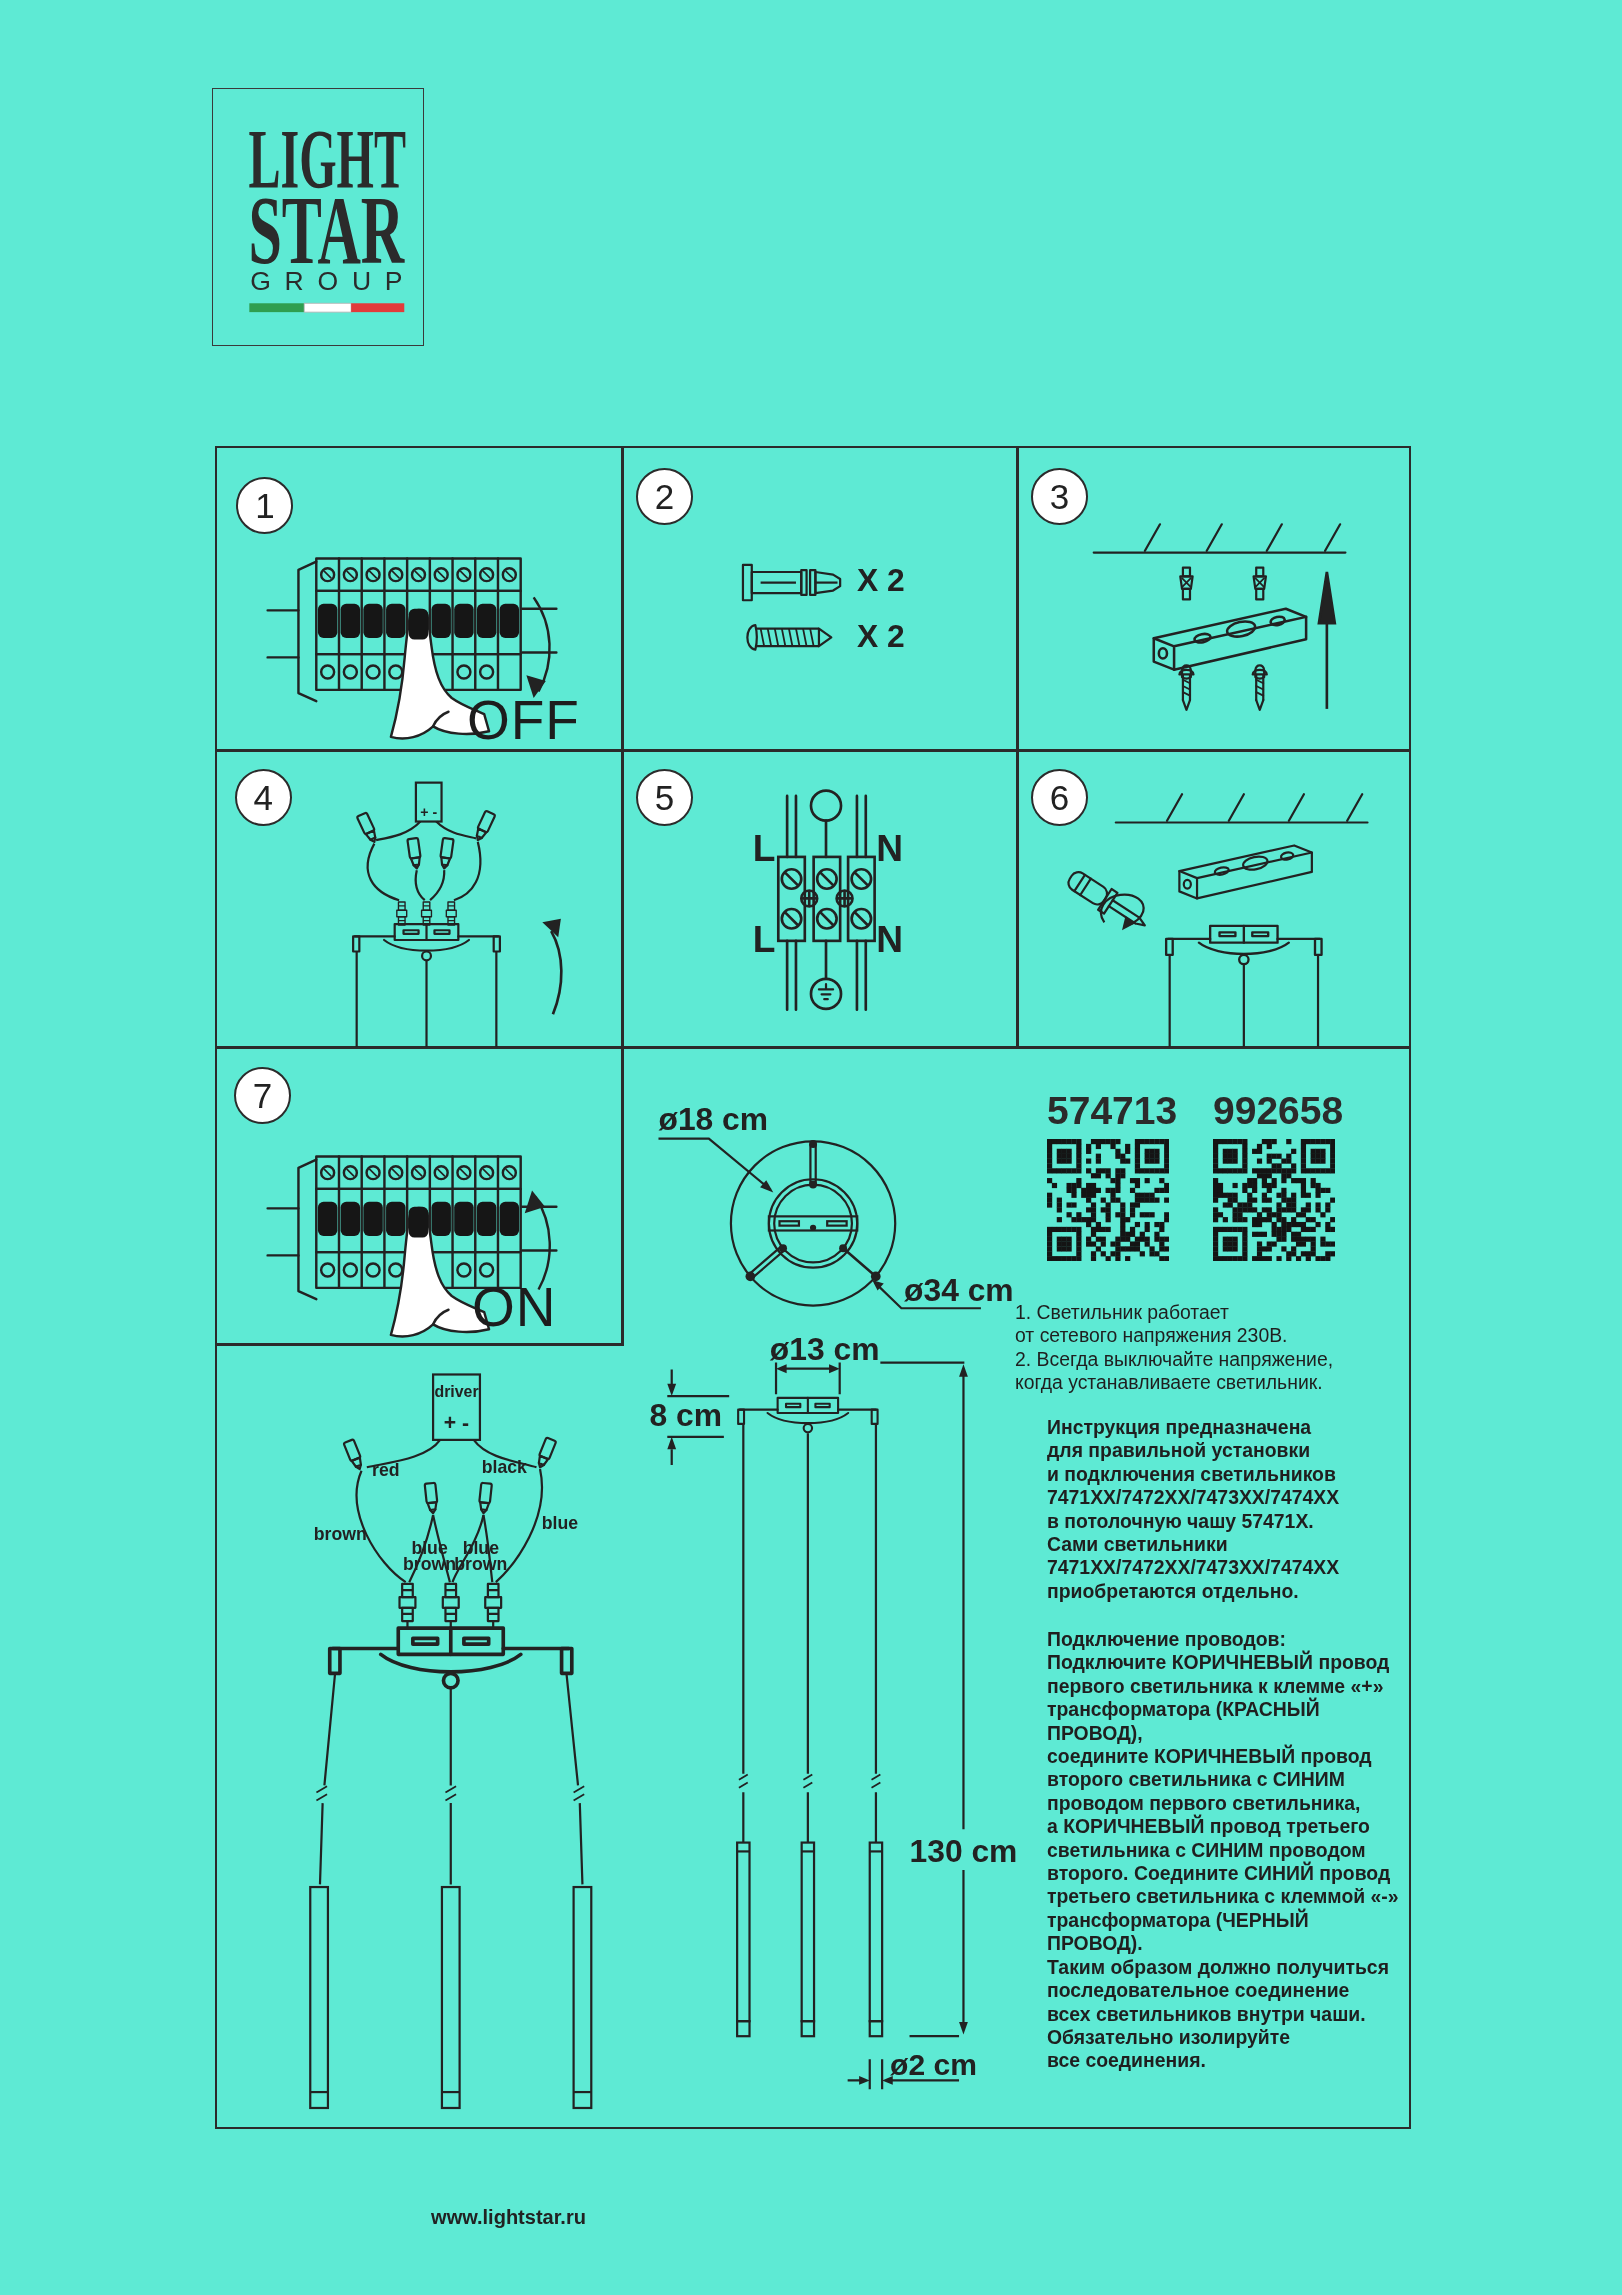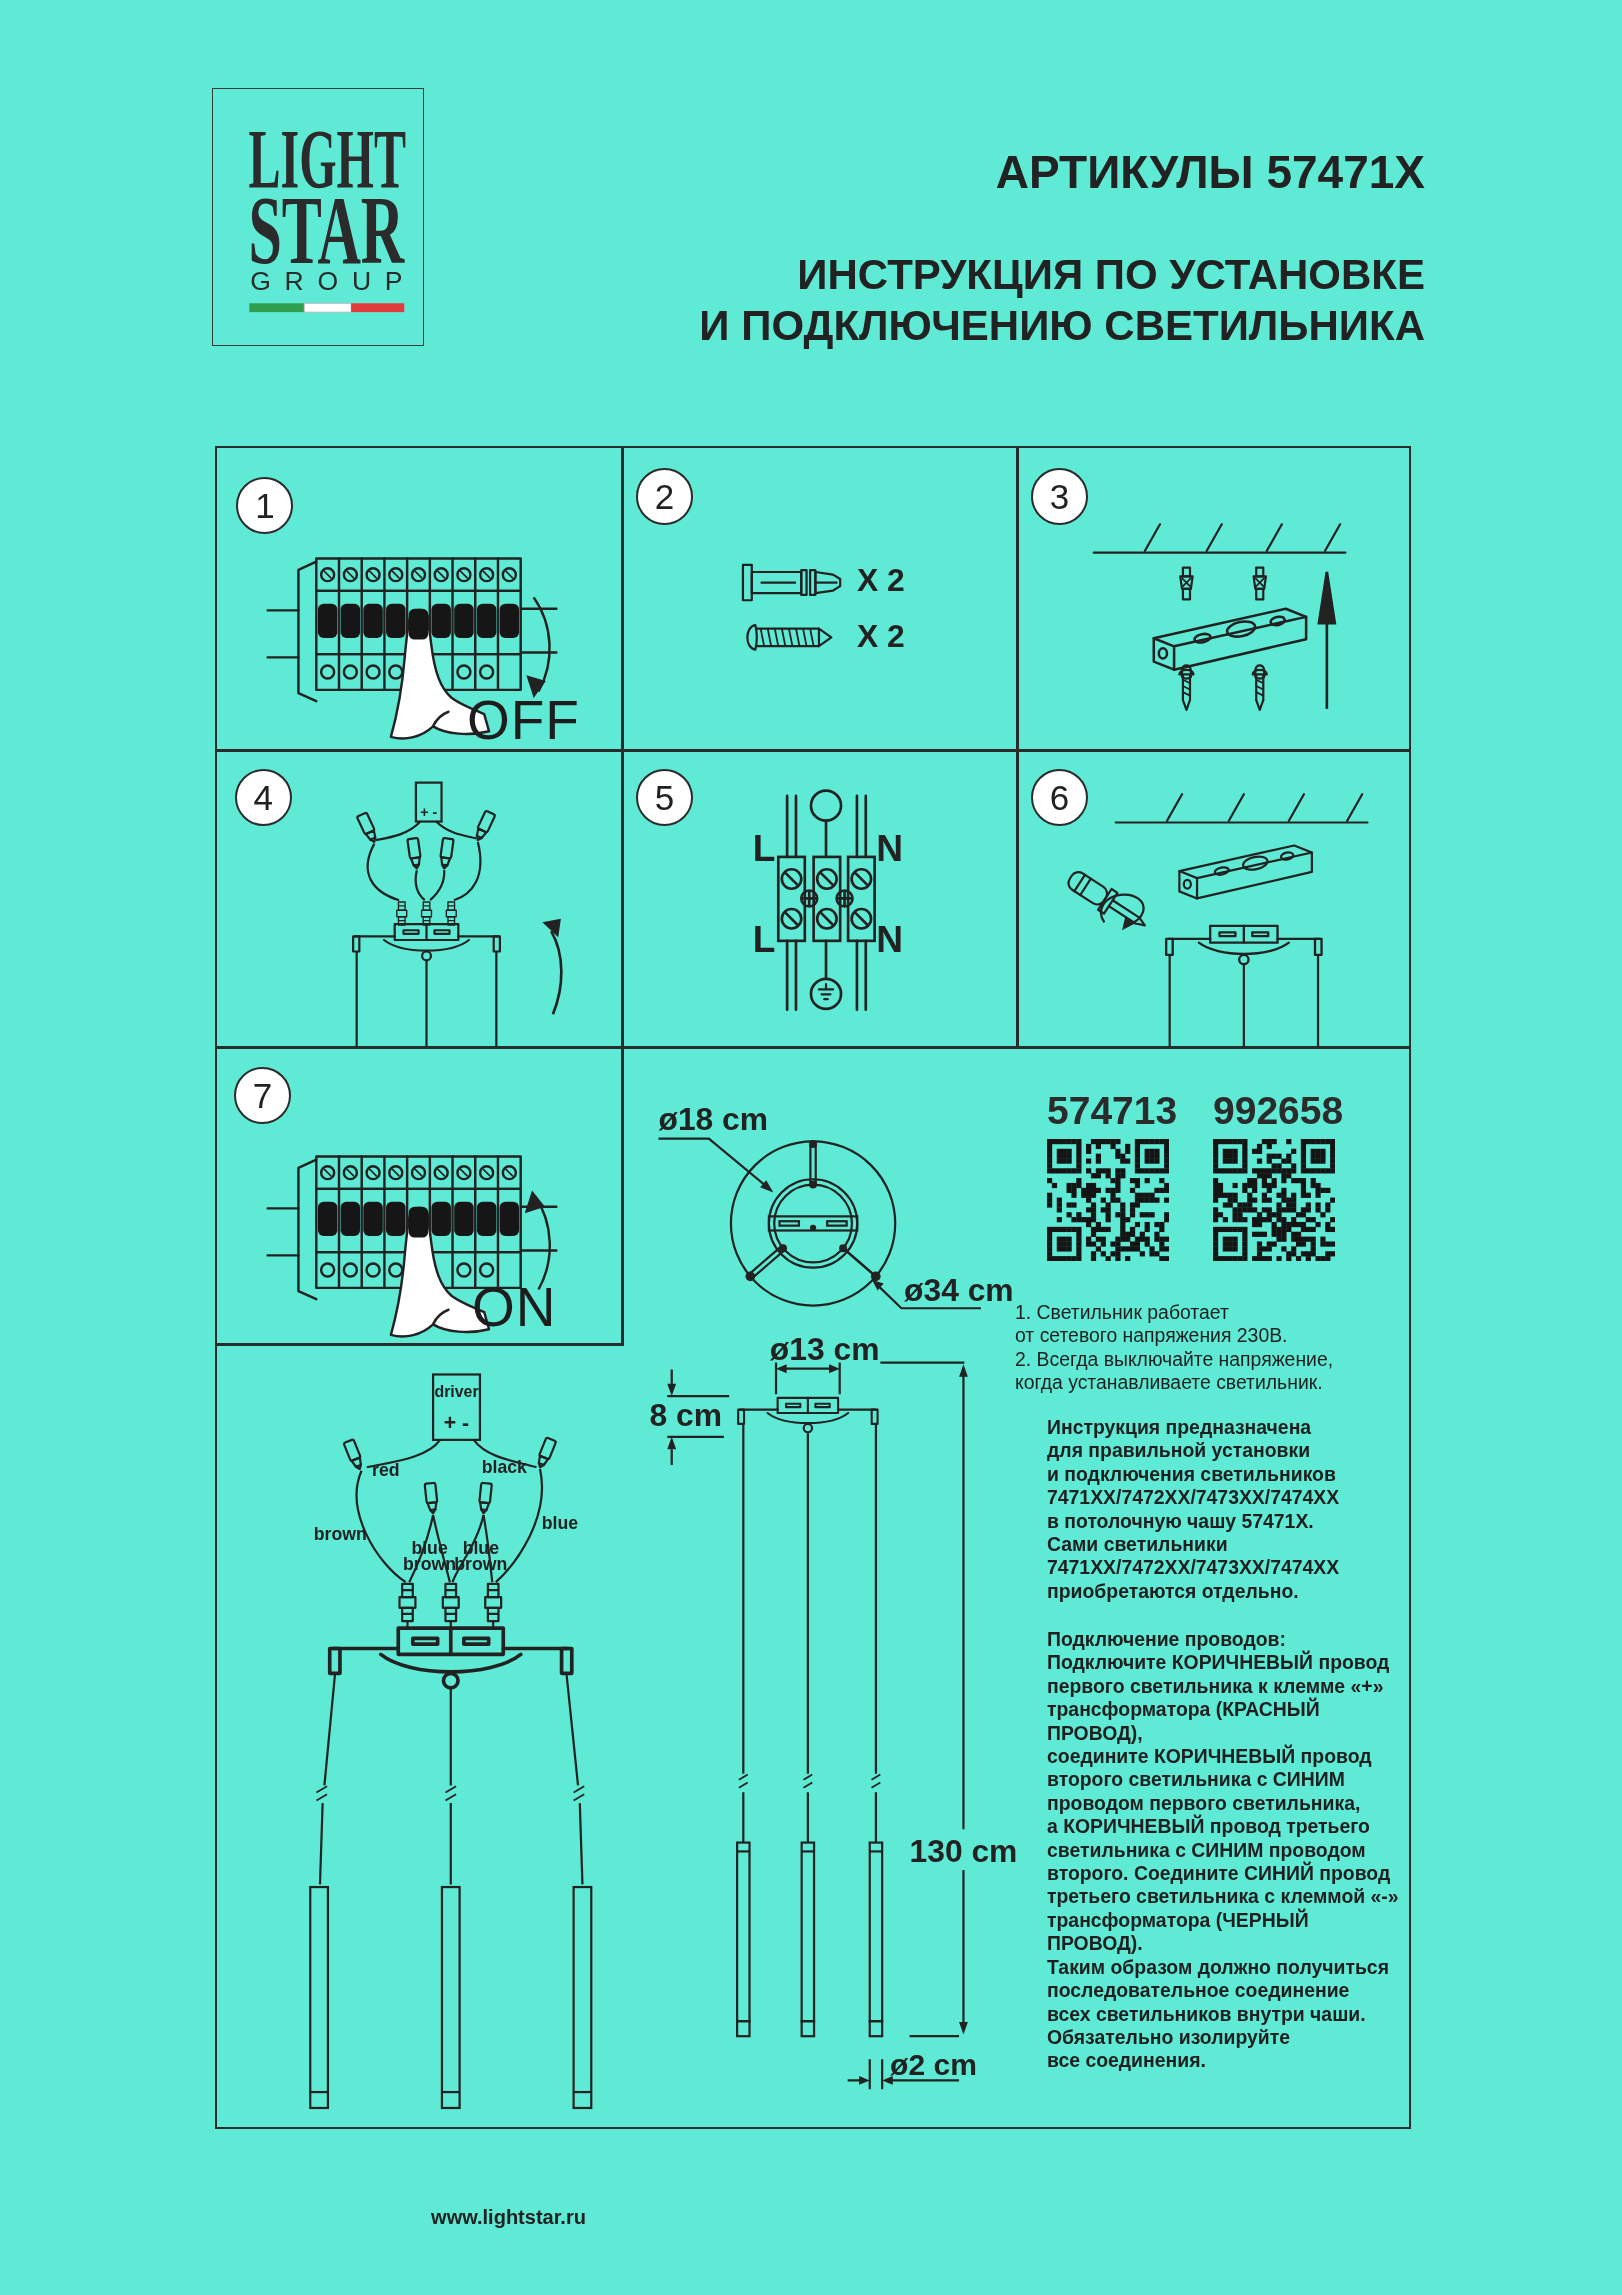--- a/index.html
+++ b/index.html
@@ -133,23 +133,20 @@
     <text x="40" y="112" textLength="178" lengthAdjust="spacingAndGlyphs" font-family="Liberation Serif, DejaVu Serif, serif" font-weight="bold" font-size="95" fill="#2b2b2b">LIGHT</text>
     <text x="40" y="196" textLength="176" lengthAdjust="spacingAndGlyphs" font-family="Liberation Serif, DejaVu Serif, serif" font-weight="bold" font-size="110" fill="#2b2b2b">STAR</text>
     <text x="42" y="227" textLength="172" lengthAdjust="spacing" font-family="Liberation Sans, sans-serif" font-size="30" fill="#2b2b2b">GROUP</text>
     <g>
       <rect x="41" y="242" width="62" height="10" fill="#2f9e4f"></rect>
       <rect x="103" y="242" width="53" height="10" fill="#ffffff" stroke="#b5b5b5" stroke-width="1"></rect>
       <rect x="156" y="242" width="60" height="10" fill="#e23b3b"></rect>
     </g>
   </svg>
 </div>
-<div class="title-articles">АРТИКУЛЫ 57471X</div>
-<div class="subtitle pre">ИНСТРУКЦИЯ ПО УСТАНОВКЕ
-И ПОДКЛЮЧЕНИЮ СВЕТИЛЬНИКА</div>
 
 <div class="frame">
 
   <div class="gline" style="left:404px;top:0;width:2.7px;height:598px"></div>
   <div class="gline" style="left:799px;top:0;width:2.7px;height:598px"></div>
   <div class="gline" style="left:0;top:301px;width:1192px;height:2.7px"></div>
   <div class="gline" style="left:0;top:598px;width:1192px;height:2.7px"></div>
   <div class="gline" style="left:404px;top:598px;width:2.7px;height:300px"></div>
   <div class="gline" style="left:0;top:895px;width:407px;height:2.7px"></div>
 

